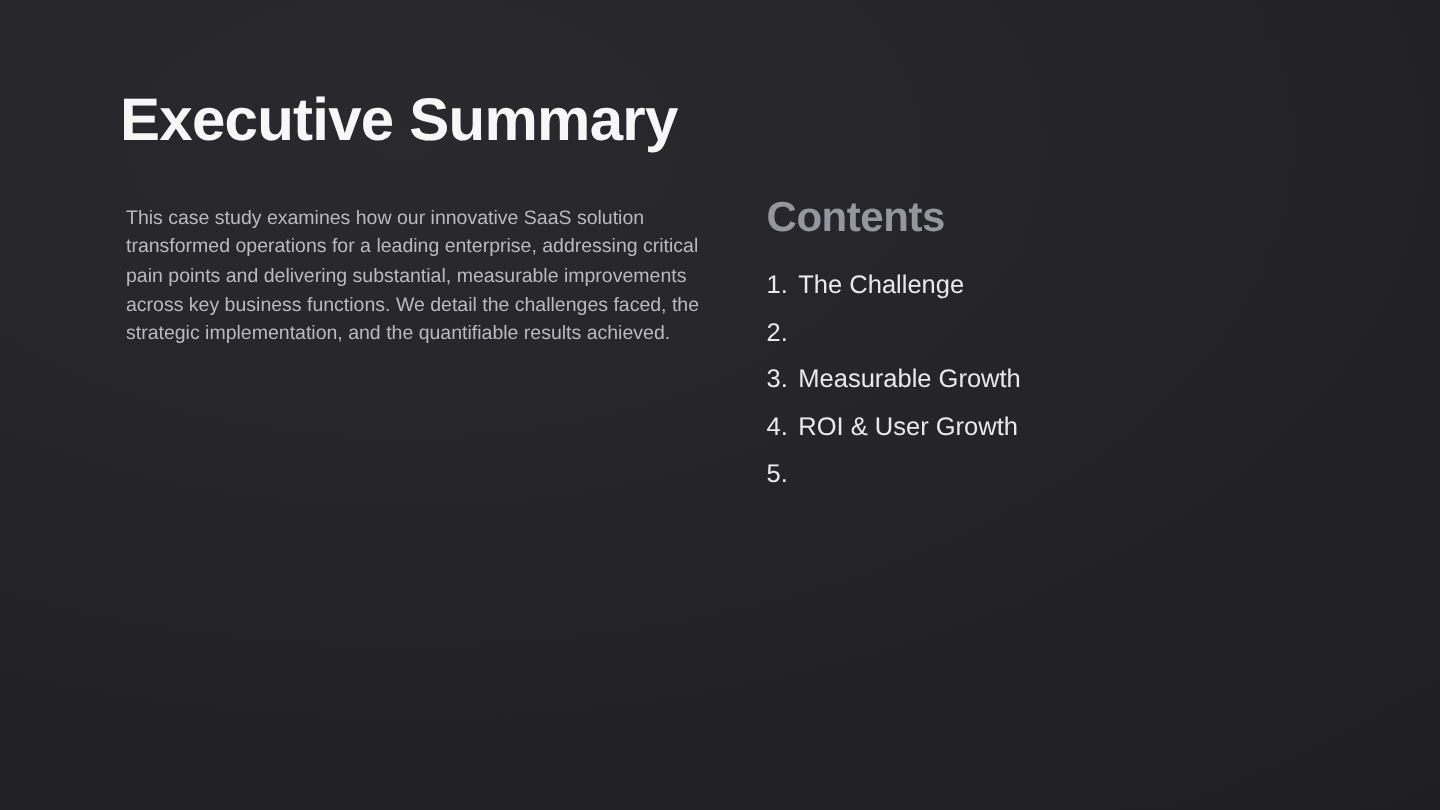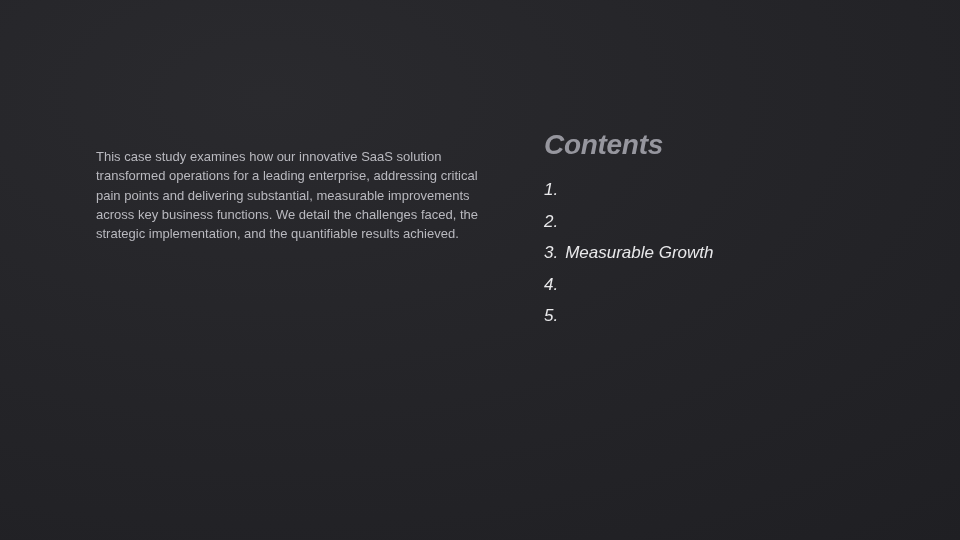--- a/index.html
+++ b/index.html
@@ -26,32 +26,31 @@
     line-height: 1.12;
     font-weight: 700;
     letter-spacing: -0.5px;
     color: #f7f7f8;
   }
   .summary-paragraph {
     position: absolute;
     left: 80px;
     top: 131px;
     width: 386px;
-    margin: 16px;
+    margin: 4px;
     font-size: 13px;
     line-height: 19.3px;
     font-weight: 400;
     color: #b9b9bf;
   }
   .contents-section {
     position: absolute;
-    left: 544px;
+    left: 511px;
     top: 129px;
     width: 360px;
-    font-style: italic;
   }
   .contents-heading {
     margin: 0 0 18px 0;
     font-size: 28px;
     line-height: 1.15;
     font-weight: 700;
     letter-spacing: -0.3px;
     color: #96969e;
   }
   .contents-list {
@@ -69,39 +68,42 @@
   }
   .contents-item-number {
     margin-right: 7px;
   }
 </style>
 </head>
 <body>
 
 <div class="slide">
 
+  <h1 class="slide-title">Executive Summary</h1>
 
   <p class="summary-paragraph">This case study examines how our innovative SaaS solution transformed operations for a leading enterprise, addressing critical pain points and delivering substantial, measurable improvements across key business functions. We detail the challenges faced, the strategic implementation, and the quantifiable results achieved.</p>
 
   <section class="contents-section">
     <h2 class="contents-heading">Contents</h2>
 
     <ol class="contents-list">
       <li class="contents-item">
         <span class="contents-item-number">1.</span>
+        <span class="contents-item-label">The Challenge</span>
       </li>
       <li class="contents-item">
         <span class="contents-item-number">2.</span>
       </li>
       <li class="contents-item">
         <span class="contents-item-number">3.</span>
         <span class="contents-item-label">Measurable Growth</span>
       </li>
       <li class="contents-item">
         <span class="contents-item-number">4.</span>
+        <span class="contents-item-label">ROI &amp; User Growth</span>
       </li>
       <li class="contents-item">
         <span class="contents-item-number">5.</span>
       </li>
     </ol>
   </section>
 
 </div>
 
 </body></html>

